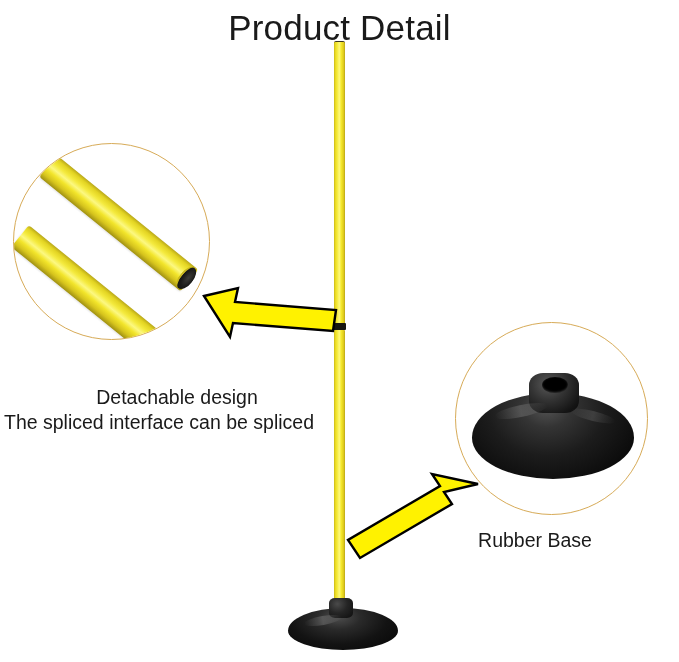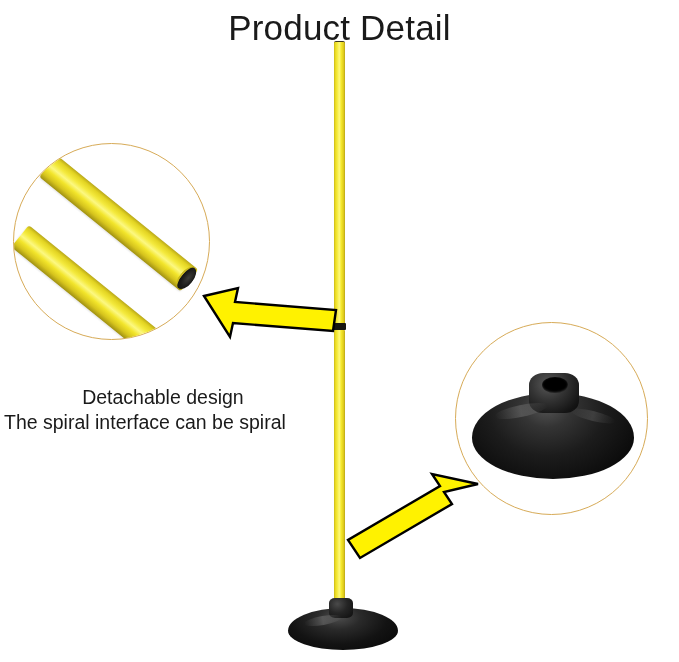--- a/index.html
+++ b/index.html
@@ -281,33 +281,34 @@
       <div class="tube-end"></div>
     </div>
   </div>
 
   <svg id="arrow-left-svg" class="arrow-svg" width="140" height="60" viewBox="0 0 140 60">
     <polygon points="4,14 38,6 35,20 136,28 133,49 33,41 30,55" fill="#FFF200" stroke="#000000" stroke-width="2.4" stroke-linejoin="miter"></polygon>
   </svg>
 
   <div id="caption-left" class="caption">
     <span class="line-1">Detachable design</span>
-    <span class="line-2">The spiral interface can be spiral</span>
+    <span class="line-2">The spliced interface can be spliced</span>
   </div>
 
   <div id="callout-right" class="callout-circle">
     <div id="rb-group">
       <div id="rb-disc"></div>
       <div id="rb-collar"></div>
       <div id="rb-hole"></div>
       <div id="rb-sheen-a"></div>
       <div id="rb-sheen-b"></div>
     </div>
   </div>
 
   <svg id="arrow-right-svg" class="arrow-svg" width="130" height="90" viewBox="0 0 130 90">
     <polygon points="122,6 88,14 96,26 4,80 -8,62 84,8 76,-4" fill="#FFF200" stroke="#000000" stroke-width="2.4" stroke-linejoin="miter" transform="translate(4,4)"></polygon>
   </svg>
 
   <div id="caption-right" class="caption">
+    <span class="line-1">Rubber Base</span>
   </div>
 
 </div>
 
 </body></html>

